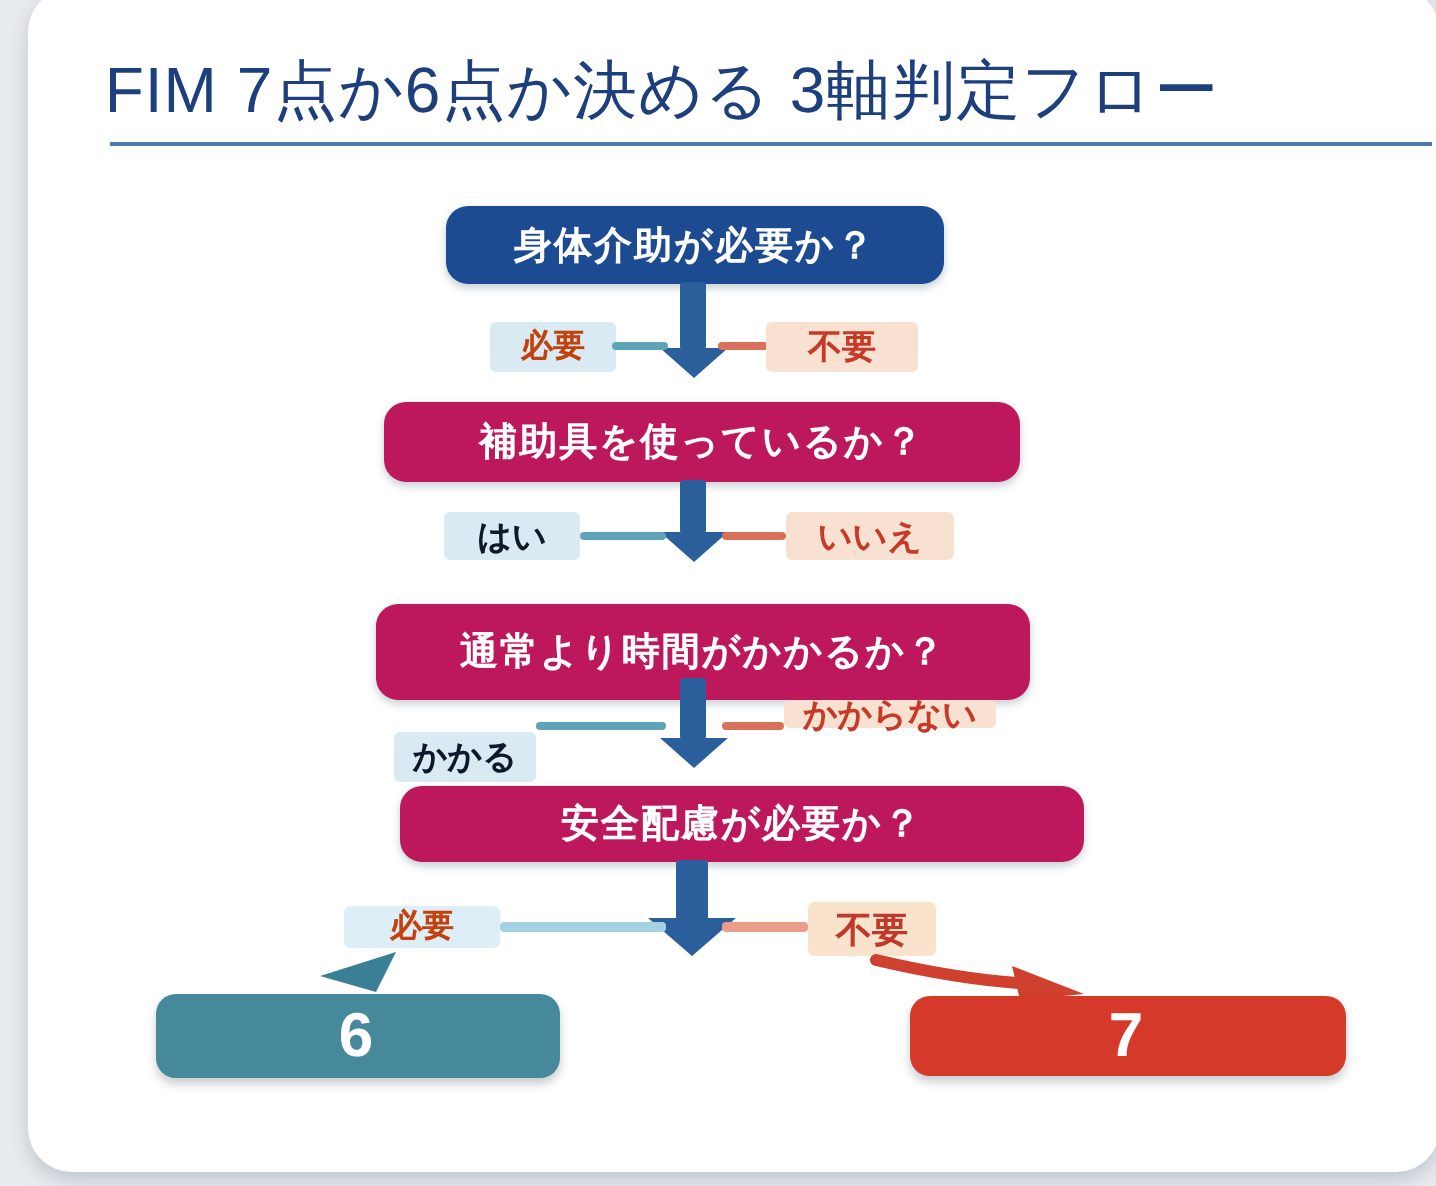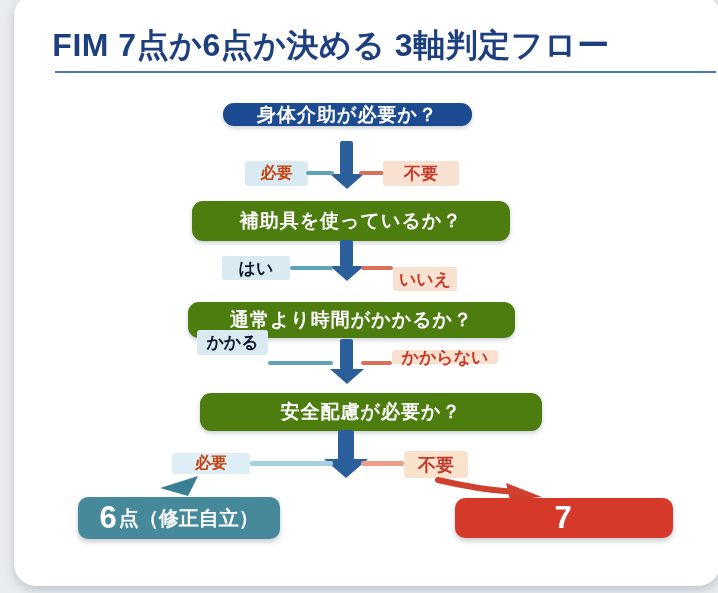--- a/index.html
+++ b/index.html
@@ -8,35 +8,35 @@
     background:#e9ecef;
     font-family:"Liberation Sans", sans-serif;
   }
   .card{
     position:absolute;left:14px;top:-6px;width:706px;height:592px;
     background:#ffffff;border-radius:22px;
     box-shadow:0 4px 10px rgba(150,160,175,.5);
   }
   .title{
     position:absolute;left:14px;top:24px;width:634px;
-    text-align:center;font-size:32px;font-weight:700;
+    text-align:center;font-size:32px;font-weight:400;
     color:#1e3f7d;letter-spacing:.5px;white-space:nowrap;
   }
   .title-underline{
     position:absolute;left:55px;top:71px;width:661px;height:2px;
     background:#4c79ae;
   }
   .qbox{
     position:absolute;display:flex;align-items:center;justify-content:center;
     color:#ffffff;font-weight:700;font-size:19px;letter-spacing:1px;
     border-radius:11px;box-shadow:0 2px 4px rgba(30,60,80,.25);
     white-space:nowrap;
   }
   .qbox.blue{background:#1d4b92;}
-  .qbox.teal{background:#4d7c0f;}
+  .qbox.teal{background:#be185d;}
   .vstem{position:absolute;background:#2a5f9c;border-radius:2px;}
   .vhead{position:absolute;width:0;height:0;border-left:17px solid transparent;
     border-right:17px solid transparent;border-top:15px solid #2a5f9c;}
   .vhead.big{border-left-width:22px;border-right-width:22px;border-top-width:19px;}
   .tag{
     position:absolute;display:flex;align-items:center;justify-content:center;
     font-weight:700;font-size:17px;border-radius:3px;white-space:nowrap;
   }
   .tag.lblue{background:#d9eaf3;color:#0f172a;}
   .tag.lblue.navy{color:#c2410c;}
@@ -58,57 +58,56 @@
   .diag-svg{position:absolute;left:40px;top:440px;}
 </style>
 </head>
 <body>
 
 <div class="card"></div>
 
 <div class="title">FIM 7点か6点か決める 3軸判定フロー</div>
 <div class="title-underline"></div>
 
-<div class="qbox blue" style="left:223px;top:103px;width:249px;height:23px;">身体介助が必要か？</div>
+<div class="qbox blue" style="left:223px;top:103px;width:249px;height:39px;">身体介助が必要か？</div>
 <div class="vstem" style="left:340px;top:141px;width:13px;height:34px;"></div>
 <div class="vhead" style="left:330px;top:174px;"></div>
 <div class="tag lblue navy" style="left:245px;top:161px;width:63px;height:25px;font-size:16px;">必要</div>
 <div class="hl teal" style="left:306px;top:171px;width:28px;"></div>
 <div class="hl salmon" style="left:359px;top:171px;width:25px;"></div>
 <div class="tag peach" style="left:383px;top:161px;width:76px;height:25px;">不要</div>
 
 <div class="qbox teal" style="left:192px;top:201px;width:318px;height:40px;">補助具を使っているか？</div>
 <div class="vstem" style="left:340px;top:240px;width:13px;height:27px;"></div>
 <div class="vhead" style="left:330px;top:266px;"></div>
 <div class="tag lblue" style="left:222px;top:256px;width:68px;height:24px;">はい</div>
 <div class="hl teal" style="left:290px;top:266px;width:43px;"></div>
 <div class="hl salmon" style="left:361px;top:266px;width:32px;"></div>
-<div class="tag peach" style="left:393px;top:256px;width:64px;height:24px;margin-top:11px;">いいえ</div>
+<div class="tag peach" style="left:393px;top:256px;width:84px;height:24px;">いいえ</div>
 
-<div class="qbox teal" style="left:188px;top:302px;width:327px;height:36px;">通常より時間がかかるか？</div>
+<div class="qbox teal" style="left:188px;top:302px;width:327px;height:48px;">通常より時間がかかるか？</div>
 <div class="vstem" style="left:340px;top:339px;width:13px;height:31px;"></div>
 <div class="vhead" style="left:330px;top:369px;"></div>
-<div class="tag lblue" style="left:197px;top:330px;width:71px;height:25px;">かかる</div>
+<div class="tag lblue" style="left:197px;top:366px;width:71px;height:25px;">かかる</div>
 <div class="hl teal" style="left:268px;top:361px;width:65px;"></div>
 <div class="hl salmon" style="left:361px;top:361px;width:31px;"></div>
 <div class="tag peach" style="left:392px;top:350px;width:106px;height:14px;">かからない</div>
 
 <div class="qbox teal" style="left:200px;top:393px;width:342px;height:38px;">安全配慮が必要か？</div>
 <div class="vstem" style="left:338px;top:430px;width:16px;height:31px;"></div>
 <div class="vhead big" style="left:324px;top:459px;"></div>
 <div class="tag lblue navy" style="left:172px;top:453px;width:78px;height:21px;font-size:16px;background:#ddeef6;">必要</div>
 <div class="hl lteal" style="left:250px;top:461px;width:83px;height:5px;"></div>
 <div class="hl lsalmon" style="left:361px;top:461px;width:43px;height:5px;"></div>
 <div class="tag peach" style="left:404px;top:451px;width:64px;height:27px;font-size:18px;background:#fae3cd;color:#c0392a;">不要</div>
 
 <svg class="diag-svg" width="660" height="70" viewBox="0 0 660 70">
   <polygon points="120,48 158,36 148,56" fill="#3a7f93"></polygon>
   <path d="M 398 40 Q 445 51 480 52" stroke="#d0402e" stroke-width="6" fill="none" stroke-linecap="round"></path>
   <polygon points="502,57 466,43 470,60" fill="#d0402e"></polygon>
 </svg>
 
 <div class="result six" style="left:78px;top:497px;width:202px;height:42px;">
   <span class="num">6</span>
-    <span class="lbl">点（修正自立）</span>
 </div>
 <div class="result seven" style="left:455px;top:498px;width:218px;height:40px;">
   <span class="num">7</span>
 </div>
 
 </body></html>

